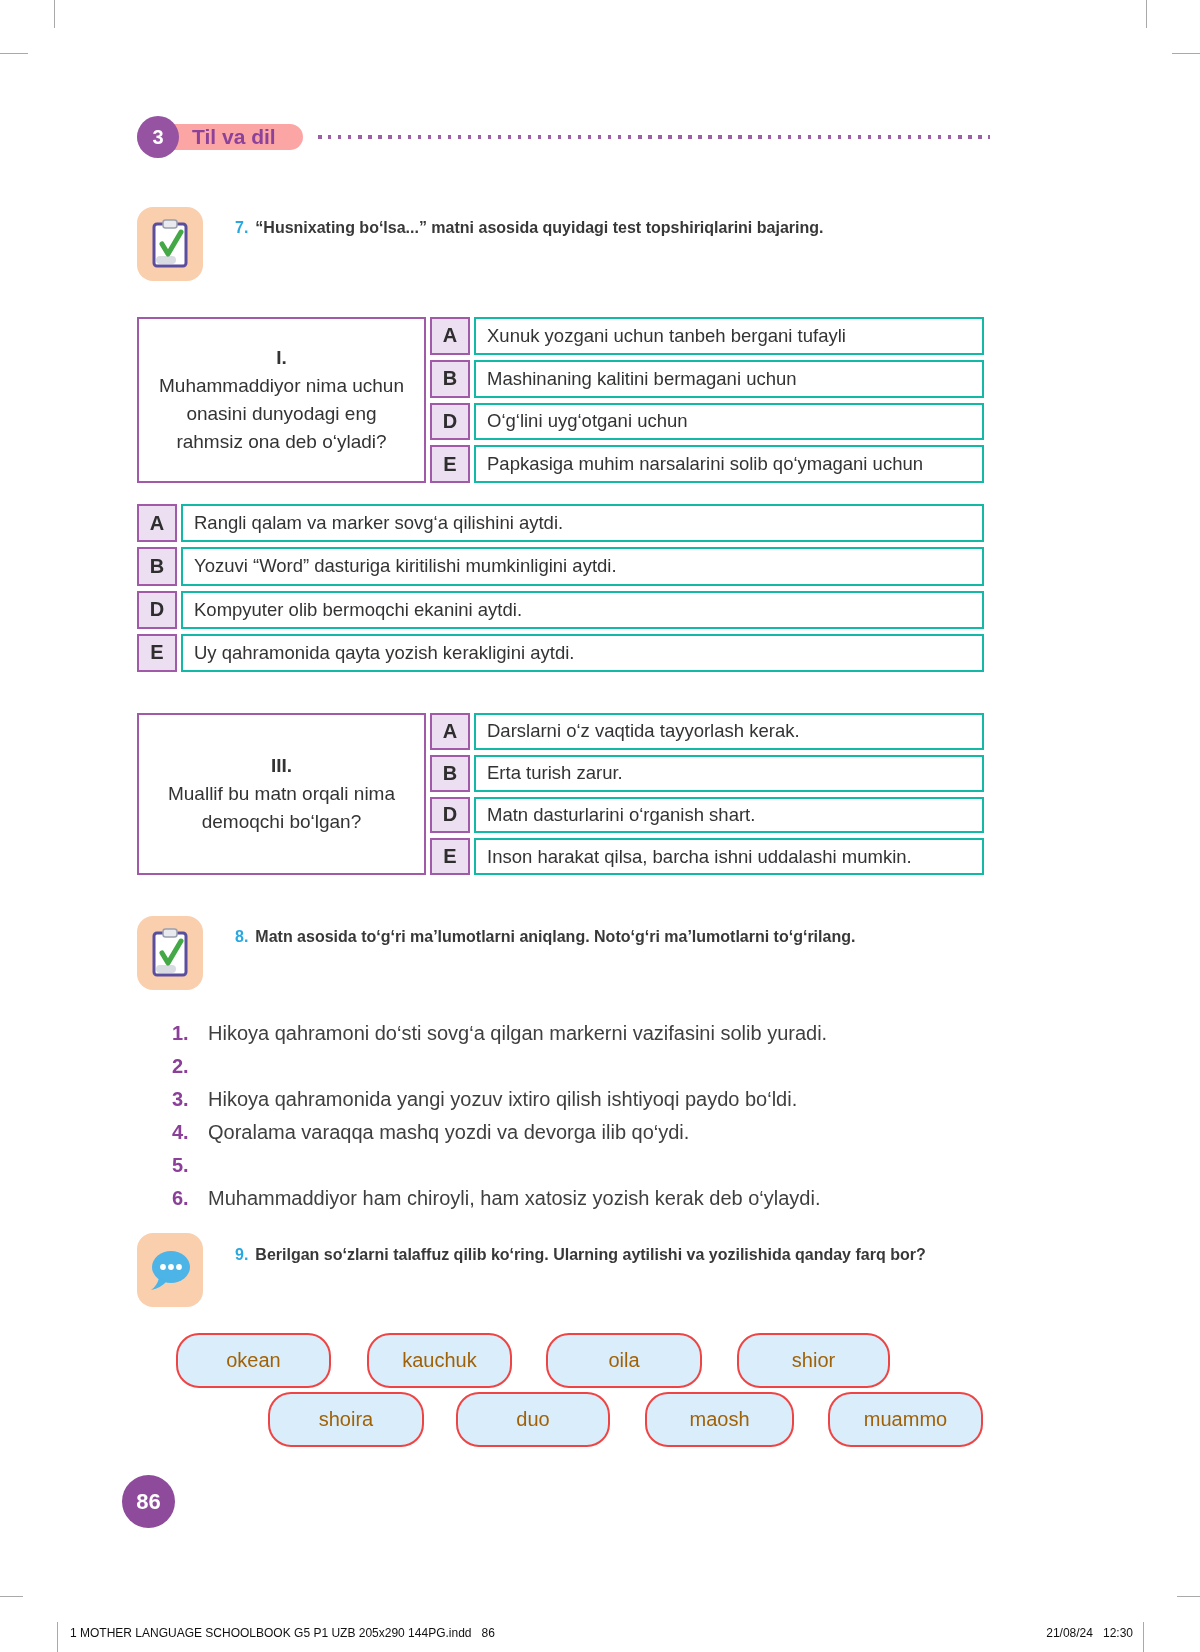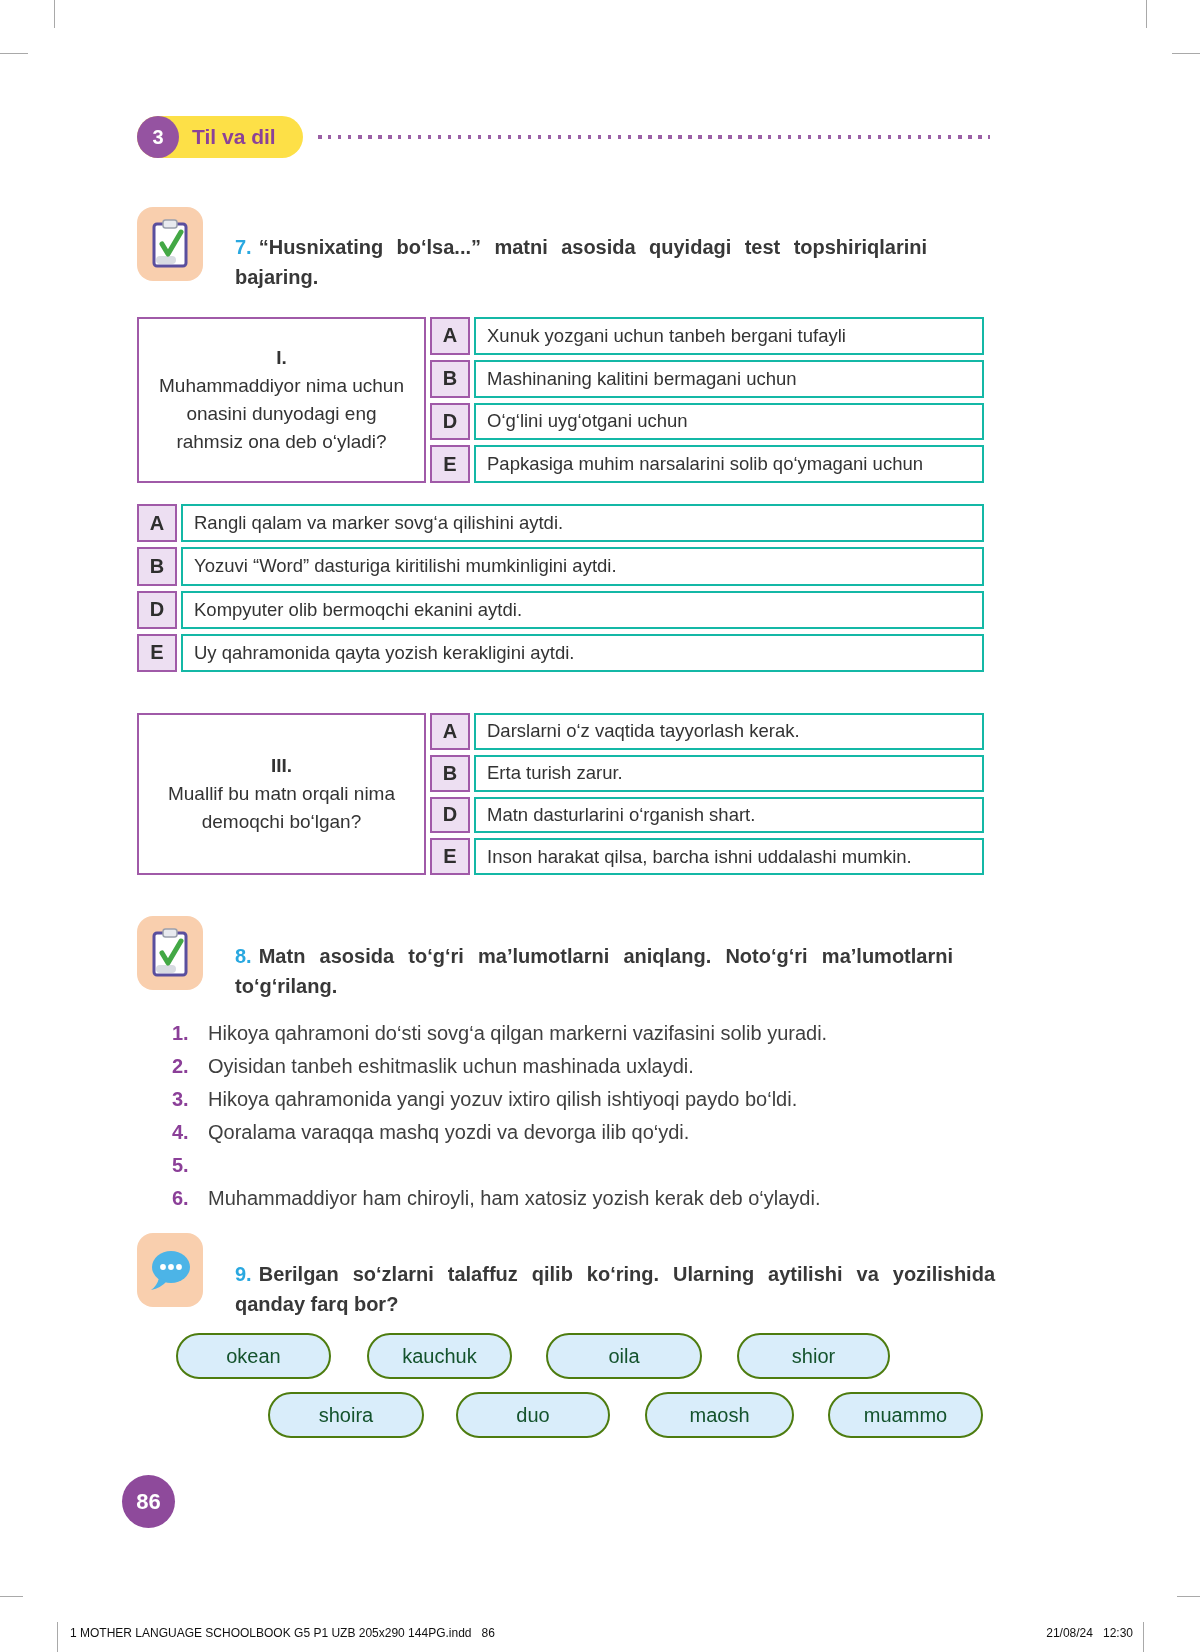--- a/index.html
+++ b/index.html
@@ -6,29 +6,29 @@
   body { background:#ffffff; font-family:"Liberation Sans", sans-serif; }
   .page { position:relative; width:1200px; height:1652px; margin:0 auto; background:#ffffff; overflow:hidden; }
 
   
   .crop { position:absolute; background:#a9a9a9; }
 
   
   .unit-badge { position:absolute; left:137px; top:116px; height:42px; display:flex; align-items:center; }
   .unit-circle { width:42px; height:42px; border-radius:50%; background:#9553a1; color:#fff;
                  font-weight:bold; font-size:20px; display:flex; align-items:center; justify-content:center; z-index:1; }
-  .unit-pill { background:#fde047; border-radius:21px; height:42px; display:flex; align-items:center;
+  .unit-pill { background:#fca5a5; border-radius:21px; height:26px; display:flex; align-items:center;
                padding:0 27px 0 55px; margin-left:-42px; color:#8b4298; font-weight:bold; font-size:21px; }
   .dotted-line { position:absolute; left:318px; top:135px; width:672px; height:4px;
                  background-image:repeating-linear-gradient(90deg,#9a5fa5 0 3.5px, transparent 3.5px 10px); }
 
   
   .task-icon { position:absolute; width:66px; height:74px; background:#f9cfae; border-radius:16px;
                display:flex; align-items:center; justify-content:center; }
-  .task-text { position:absolute; font-weight:bold; font-size:20px; line-height:30px; color:#383838; text-align:justify;margin-top:19px; }
+  .task-text { position:absolute; font-weight:bold; font-size:16px; line-height:30px; color:#383838; text-align:justify; }
   .task-num { color:#29a8e0; margin-right:7px; }
 
   
   .qtable { position:absolute; left:137px; width:847px; display:flex; gap:4px; }
   .qcell { width:289px; border:2px solid #a05aa8; background:#fff; display:flex; flex-direction:column;
            align-items:center; justify-content:center; text-align:center; font-size:19px; line-height:28px;
            color:#333; padding:6px 12px; }
   .numeral { font-weight:bold; }
   .opts { flex:1; display:flex; flex-direction:column; gap:5px; }
   .opt { flex:1; display:flex; gap:4px; }
@@ -36,22 +36,22 @@
             justify-content:center; font-weight:bold; font-size:20px; color:#2e2e2e; }
   .otext { flex:1; background:#fff; border:2px solid #14b8a6; display:flex; align-items:center;
            padding:0 11px; font-size:18.5px; color:#333; }
 
   
   .statements { position:absolute; left:172px; top:1022px; width:830px; }
   .stmt { display:flex; height:33px; font-size:20px; color:#3f3f3f; }
   .snum { color:#8b3f98; font-weight:bold; width:36px; flex:none; }
 
   
-  .pill { position:absolute; height:46px; border-radius:23px; background:#d9edfa; border:2px solid #4d7c0f;
-          display:flex; align-items:center; justify-content:center; font-size:20px; color:#14532d; }
+  .pill { position:absolute; height:55px; border-radius:23px; background:#d9edfa; border:2px solid #ef4444;
+          display:flex; align-items:center; justify-content:center; font-size:20px; color:#a16207; }
 
   
   .page-num { position:absolute; left:122px; top:1475px; width:53px; height:53px; border-radius:50%;
               background:#8e4a9b; color:#fff; font-weight:bold; font-size:22px;
               display:flex; align-items:center; justify-content:center; }
   .footer-left  { position:absolute; left:70px;  top:1626px; font-size:12px; color:#111; white-space:pre; }
   .footer-right { position:absolute; right:67px; top:1626px; font-size:12px; color:#111; white-space:pre; }
 </style>
 </head>
 <body>
@@ -164,21 +164,20 @@
   </div>
   <p class="task-text" style="left:235px;top:922px;width:718px"><span class="task-num">8.</span><span>Matn asosida to‘g‘ri ma’lumotlarni aniqlang. Noto‘g‘ri ma’lumotlarni to‘g‘rilang.</span></p>
 
   <div class="statements">
     <div class="stmt">
       <span class="snum">1.</span>
       <span>Hikoya qahramoni do‘sti sovg‘a qilgan markerni vazifasini solib yuradi.</span>
     </div>
     <div class="stmt">
       <span class="snum">2.</span>
-      <span>Oyisidan tanbeh eshitmaslik uchun mashinada uxlaydi.</span>
     </div>
     <div class="stmt">
       <span class="snum">3.</span>
       <span>Hikoya qahramonida yangi yozuv ixtiro qilish ishtiyoqi paydo bo‘ldi.</span>
     </div>
     <div class="stmt">
       <span class="snum">4.</span>
       <span>Qoralama varaqqa mashq yozdi va devorga ilib qo‘ydi.</span>
     </div>
     <div class="stmt">

